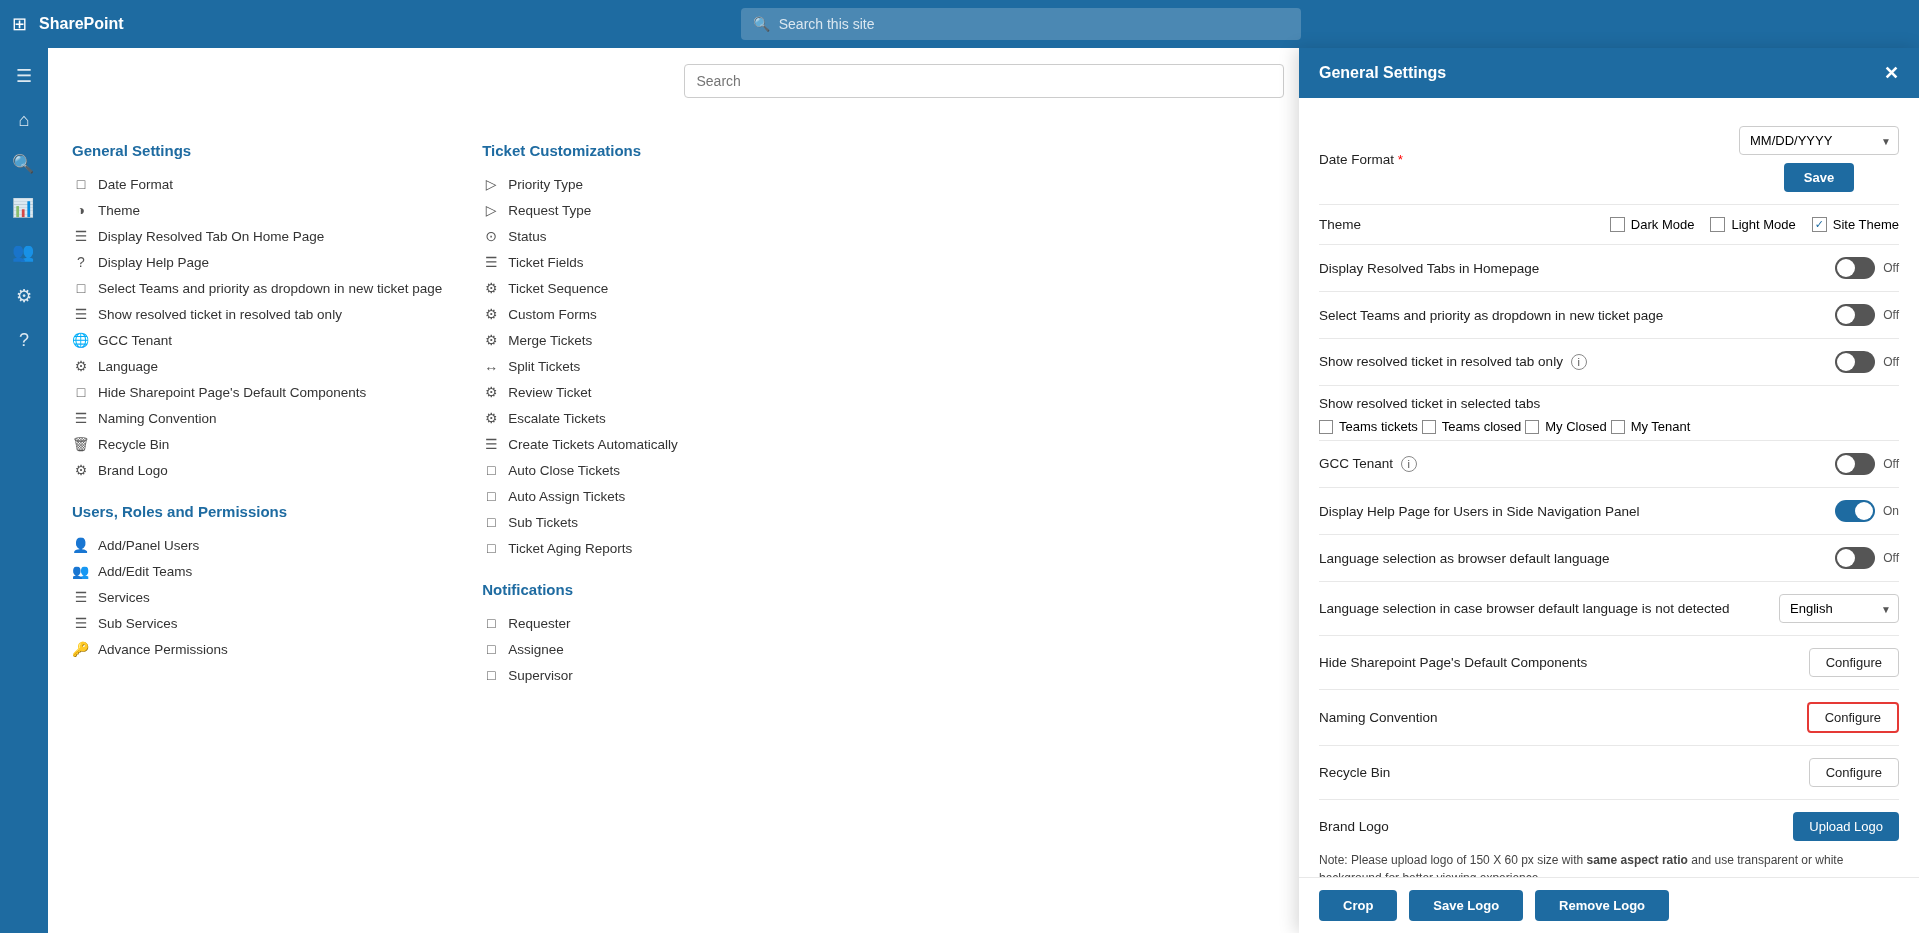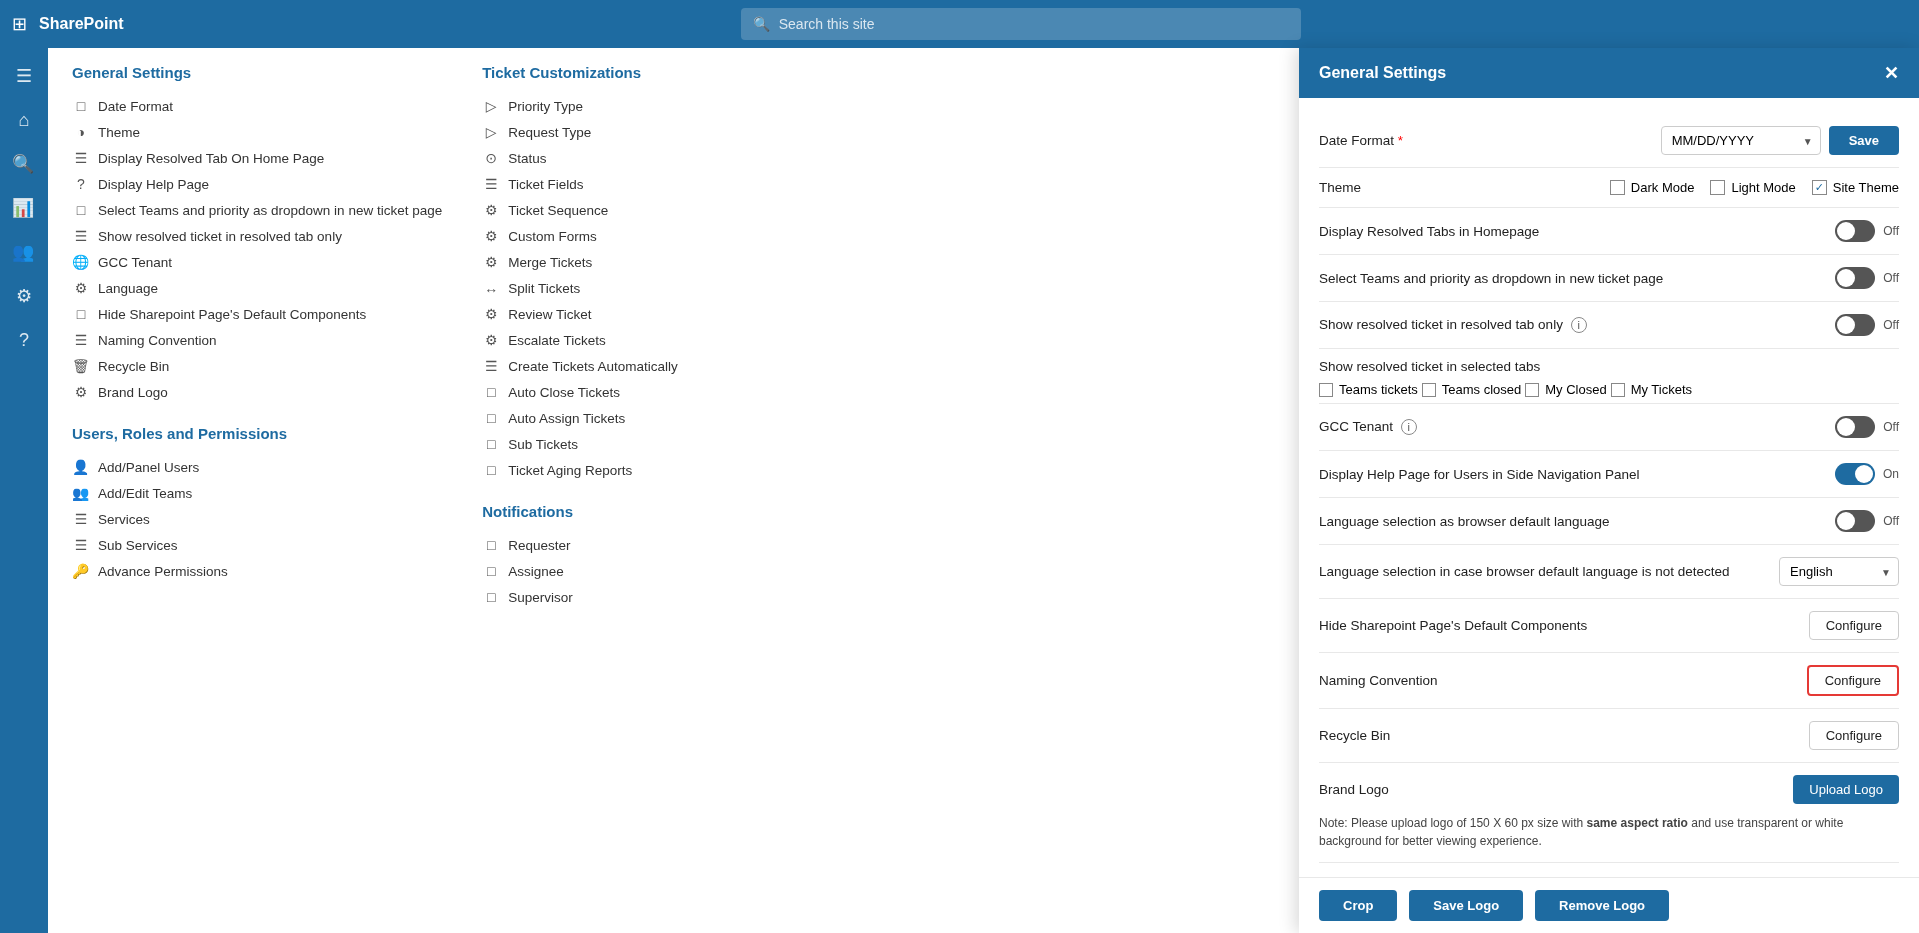--- a/index.html
+++ b/index.html
@@ -144,21 +144,21 @@
       padding: 12px 0;
       border-bottom: 1px solid #e8e8e8;
       gap: 12px;
     }
     .gs-row-label {
       font-size: 13.5px;
       color: #222;
       flex: 1;
     }
     .gs-row-label .required { color: red; }
-    .gs-row-control { display: flex; align-items: center; gap: 8px; flex-shrink: 0; }
+    .gs-row-control { display: flex; align-items: center; gap: 8px; flex-shrink: 0; flex-direction: column; }
 
     
     .date-dropdown {
       border: 1px solid #ccc;
       border-radius: 4px;
       padding: 6px 28px 6px 10px;
       font-size: 13px;
       background: white;
       appearance: none;
       position: relative;
@@ -332,20 +332,23 @@
     <div class="sidebar-icon">⌂</div>
     <div class="sidebar-icon">🔍</div>
     <div class="sidebar-icon">📊</div>
     <div class="sidebar-icon">👥</div>
     <div class="sidebar-icon">⚙</div>
     <div class="sidebar-icon">?</div>
   </div>
 
   <div class="content-area">
 
+    <div style="display:flex; justify-content:center; margin-bottom: 20px;">
+      <input class="inner-search" type="text" placeholder="Search" style="">
+    </div>
 
     <div class="settings-columns">
 
       <div class="settings-col">
         <div class="settings-section-title">General Settings</div>
         <div class="settings-nav-item">
           <span class="nav-icon">□</span>
           <span>Date Format</span>
         </div>
         <div class="settings-nav-item">
@@ -585,21 +588,21 @@
           <label class="resolved-tab-option">
             <div class="small-checkbox"></div>
             <span>Teams closed</span>
           </label>
           <label class="resolved-tab-option">
             <div class="small-checkbox"></div>
             <span>My Closed</span>
           </label>
           <label class="resolved-tab-option">
             <div class="small-checkbox"></div>
-            <span>My Tickets</span>
+            <span>My Tenant</span>
           </label>
         </div>
       </div>
 
       <div class="gs-row">
         <span class="gs-row-label">
           GCC Tenant
           <span class="info-icon">i</span>
         </span>
         <div class="gs-row-control">

